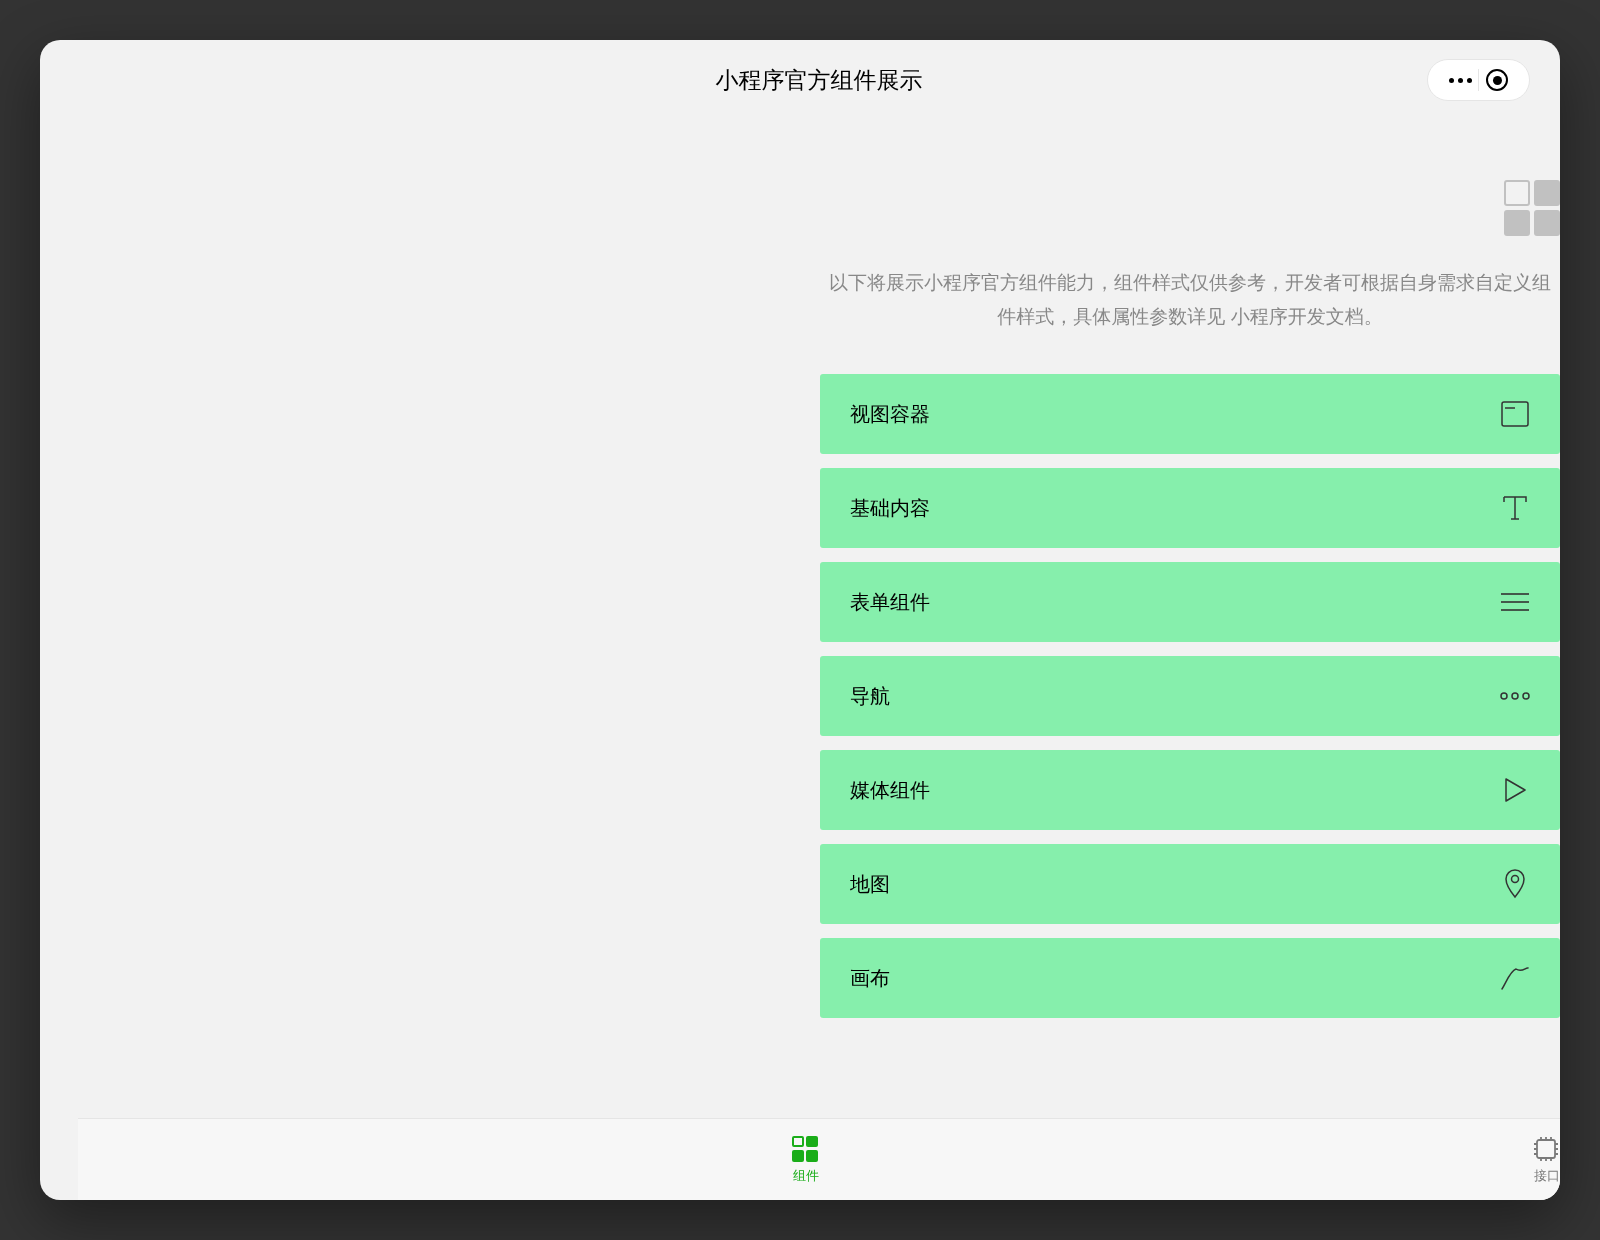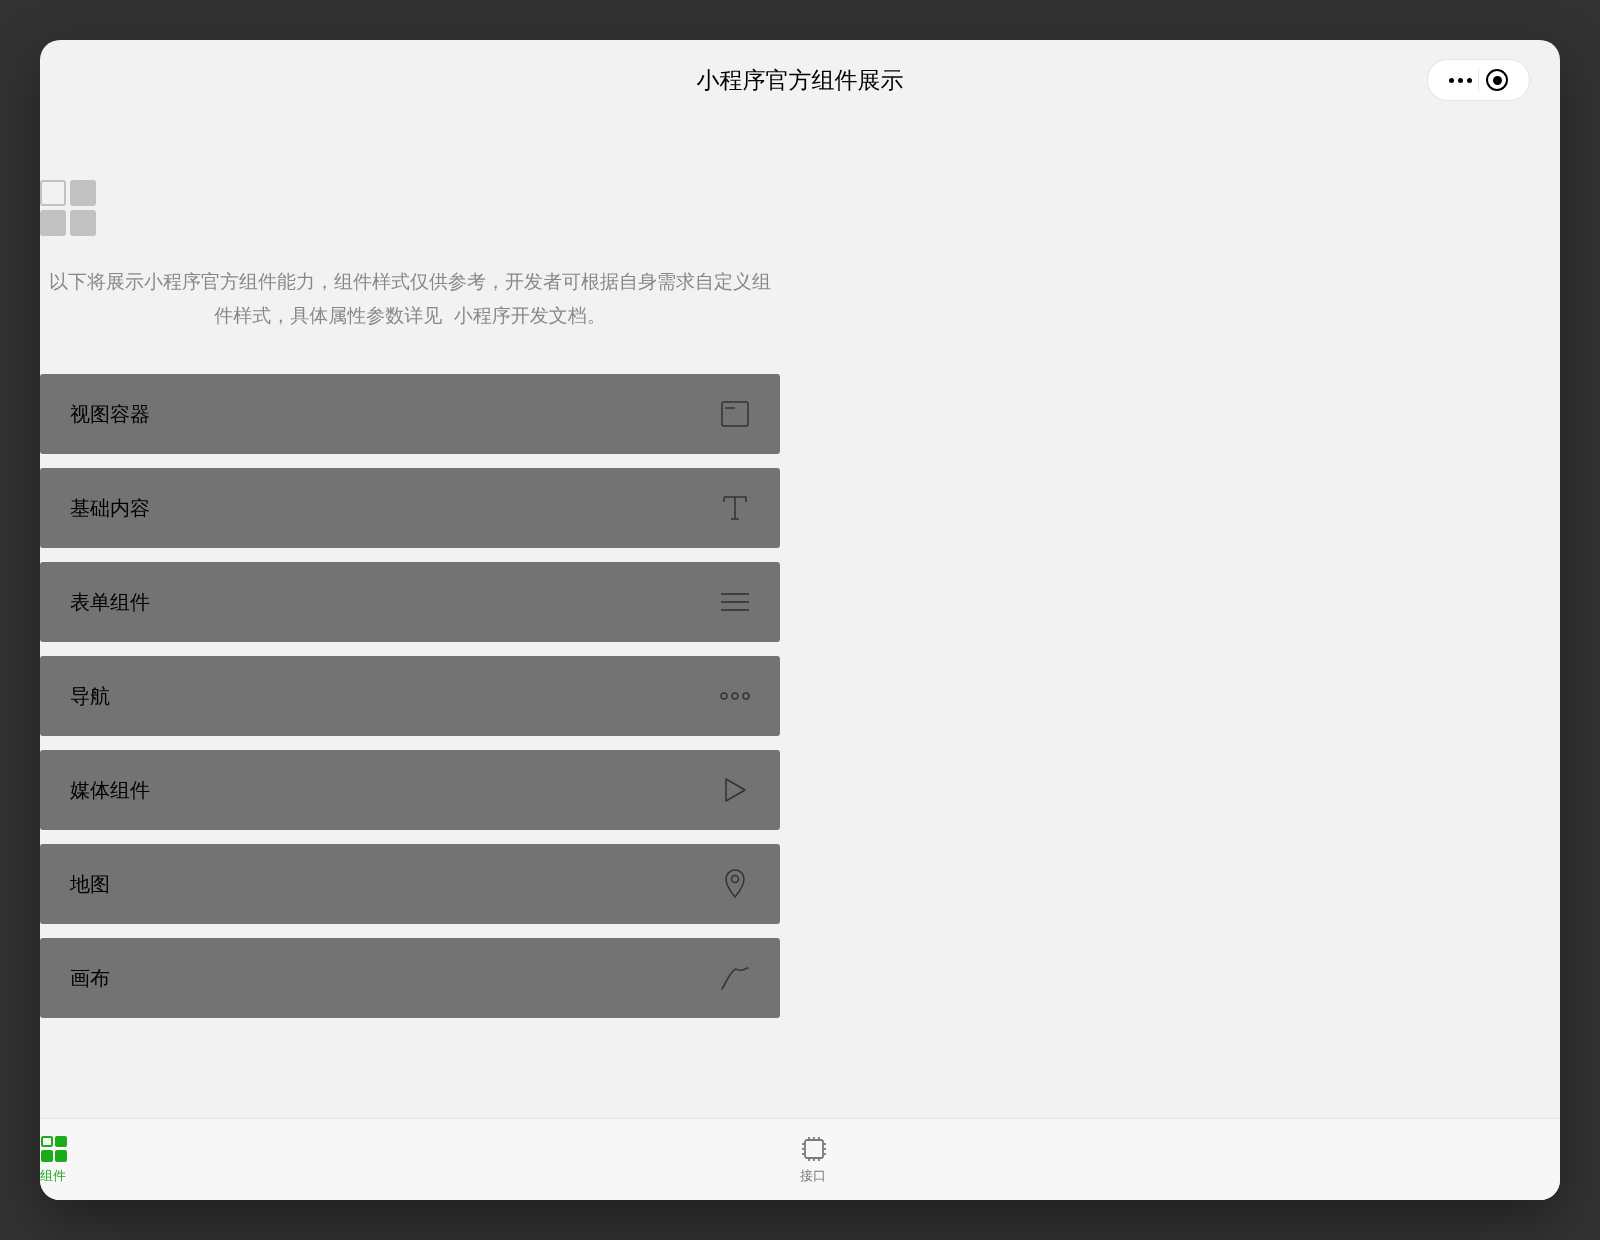--- a/index.html
+++ b/index.html
@@ -21,20 +21,21 @@
     .window {
       width: 1520px;
       height: 1160px;
       background: #f2f2f2;
       border-radius: 20px;
       position: relative;
       overflow: hidden;
       box-shadow: 0 20px 60px rgba(0,0,0,0.4);
       display: flex;
       flex-direction: column;
+      padding-left: 38px;
     }
     
     .titlebar {
       position: relative;
       height: 80px;
       display: flex;
       align-items: center;
       justify-content: center;
       flex-shrink: 0;
     }
@@ -101,23 +102,22 @@
       height: 9px;
       border-radius: 50%;
       background: #000;
     }
     
     .content {
       flex: 1;
       overflow: hidden;
       display: flex;
       flex-direction: column;
-      align-items: flex-start;
+      align-items: flex-end;
       padding-top: 60px;
-      font-family: Liberation Mono, monospace;
     }
     
     .hero-icon {
       display: grid;
       grid-template-columns: 1fr 1fr;
       grid-template-rows: 1fr 1fr;
       gap: 4px;
       width: 56px;
       height: 56px;
       margin-bottom: 30px;
@@ -146,21 +146,21 @@
     }
     
     .list {
       width: 740px;
       display: flex;
       flex-direction: column;
       gap: 14px;
     }
     
     .list-item {
-      background: #737373;
+      background: #86efac;
       border-radius: 3px;
       height: 80px;
       display: flex;
       align-items: center;
       justify-content: space-between;
       padding: 0 30px;
       cursor: pointer;
     }
     
     .list-item-label {
@@ -183,21 +183,21 @@
       background: #f7f7f7;
       border-top: 1px solid #e5e5e5;
       display: flex;
       flex-shrink: 0;
     }
     
     .tab {
       flex: 1;
       display: flex;
       flex-direction: column;
-      align-items: flex-start;
+      align-items: flex-end;
       justify-content: center;
       gap: 4px;
       cursor: pointer;
       color: #7a7a7a;
     }
     
     .tab.active {
       color: #1aad19;
     }
     

